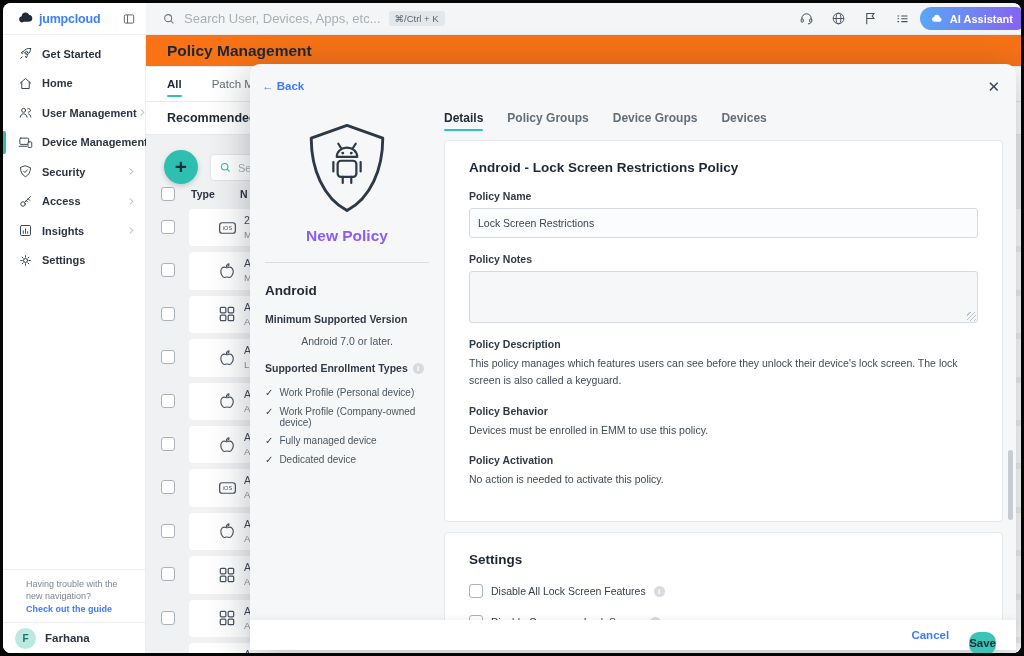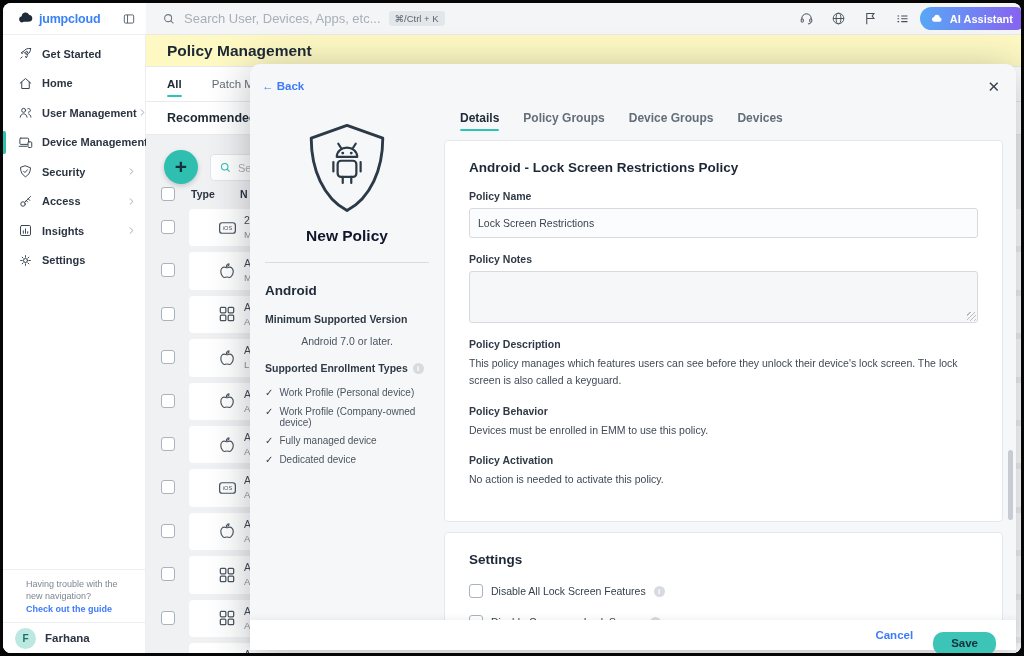--- a/index.html
+++ b/index.html
@@ -37,21 +37,21 @@
   .alert-dot { position:absolute; top:-2px; left:-2px; width:6px; height:6px; border-radius:50%; background:#2fbfb1; }
   .side-help { position:absolute; left:0; right:0; bottom:31px; border-top:1px solid #eceef1; padding:8px 23px; }
   .side-help .q { font-size:9px; color:#7d8792; line-height:1.35; }
   .side-help .lnk { font-size:9px; font-weight:bold; color:#3e7bfa; margin-top:2px; cursor:pointer; }
   .side-user { position:absolute; left:0; right:0; bottom:0; height:31px; border-top:1px solid #eceef1; display:flex; align-items:center; padding:0 12px; gap:9px; background:#fff; }
   .avatar { width:21px; height:21px; border-radius:50%; background:#bce8e2; color:#1d6f66; font-size:10px; font-weight:bold; display:flex; align-items:center; justify-content:center; }
   .uname { font-size:11.5px; font-weight:bold; color:#2b3440; }
 
   
   .main { position:absolute; top:32px; left:143px; right:0; bottom:0; display:flex; flex-direction:column; }
-  .page-header { height:32px; background:#fef9c3; border-bottom:1px solid #e8eaee; display:flex; align-items:center; padding-left:21px; }
+  .page-header { height:32px; background:#f97316; border-bottom:1px solid #e8eaee; display:flex; align-items:center; padding-left:21px; }
   .page-title { font-size:15.5px; font-weight:bold; color:#1d2835; }
   .page-tabs { height:35px; background:#fff; border-bottom:1px solid #e8eaee; display:flex; align-items:center; gap:30px; padding-left:21px; }
   .ptab { font-size:11.5px; color:#636e79; cursor:pointer; position:relative; height:100%; display:flex; align-items:center; white-space:nowrap; }
   .ptab.active { color:#1d2835; font-weight:bold; }
   .ptab.active::after { content:""; position:absolute; left:0; right:0; bottom:4px; height:2px; background:#2cc4b4; border-radius:1px; }
   .section-bar { height:33px; background:#fff; border-bottom:1px solid #e8eaee; display:flex; align-items:center; padding-left:21px; }
   .section-title { font-size:12.5px; font-weight:bold; color:#1d2835; white-space:nowrap; }
   .content { position:relative; flex:1; background:#f0f1f3; overflow:hidden; }
   .fab { position:absolute; left:18px; top:15px; width:34px; height:34px; border-radius:50%; background:#2fbfb1;
     color:#15313c; font-size:21px; font-weight:600; display:flex; align-items:center; justify-content:center;
@@ -74,32 +74,32 @@
   .row-l1 { font-size:10.5px; color:#3f4a56; }
   .row-l2 { font-size:9.5px; color:#8a939e; margin-top:3px; }
 
   
   .modal { position:absolute; left:247px; top:61px; right:5px; bottom:3px; background:#f6f7f8;
     border-radius:10px 10px 0 0; box-shadow:0 6px 40px rgba(20,30,40,.3); }
   .back-link { position:absolute; left:12px; top:16px; font-size:11.5px; font-weight:bold; color:#3e7bfa; cursor:pointer; }
   .modal-close { position:absolute; right:16px; top:14px; font-size:15px; color:#3a4450; cursor:pointer; }
   .modal-left { position:absolute; left:0; top:0; width:194px; bottom:30px; padding:58px 15px 0; }
   .shield-wrap { display:flex; justify-content:center; color:#2c3947; }
-  .np-title { text-align:center; font-size:15.5px; font-weight:bold; color:#0f172a; margin-top:13px; }
+  .np-title { text-align:center; font-size:15.5px; font-weight:bold; color:#8b5cf6; margin-top:13px; }
   .np-divider { border:none; border-top:1px solid #d9dde1; margin:17px 0 0; }
   .os-h { font-size:13.5px; font-weight:bold; color:#222d3a; margin-top:20px; }
   .msv-l { font-size:10.5px; font-weight:bold; color:#2f3a46; margin-top:15px; }
   .msv-v { font-size:10.5px; color:#4a5560; margin-top:10px;text-align:center; }
   .set-l { font-size:10.5px; font-weight:bold; color:#2f3a46; margin-top:15px; display:flex; align-items:center; gap:5px; }
   .enroll { margin-top:13px; }
   .enroll-item { display:flex; align-items:flex-start; gap:6px; font-size:10px; color:#4a5560; margin-bottom:7px; }
   .enroll-item .ck { color:#39424e; font-size:10px; line-height:1.2; }
   .info-dot { width:11px; height:11px; border-radius:50%; background:#d7dbe0; color:#fff; font-size:8px; font-weight:bold;
     display:inline-flex; align-items:center; justify-content:center; flex:none; font-style:normal; }
-  .modal-tabs { position:absolute; left:210px; top:47px; display:flex; gap:24px; }
+  .modal-tabs { position:absolute; left:194px; top:47px; display:flex; gap:24px; }
   .mtab { font-size:12px; font-weight:600; color:#636e79; cursor:pointer; padding-bottom:6px; position:relative; white-space:nowrap; }
   .mtab.active { color:#222d3a; font-weight:bold; }
   .mtab.active::after { content:""; position:absolute; left:0; right:0; bottom:0; height:2px; background:#2cc4b4; border-radius:1px; }
   .modal-scroll { position:absolute; left:194px; right:13px; top:76px; bottom:30px; overflow:hidden; }
   .card { background:#fff; border:1px solid #e5e8eb; border-radius:4px; padding:19px 24px; }
   .card + .card { margin-top:10px; }
   .card-title { font-size:13.5px; font-weight:bold; color:#1d2835; }
   .f-label { font-size:10.5px; font-weight:bold; color:#2f3a46; margin-top:15px; }
   .f-input { margin-top:6px; width:100%; height:30px; border:1px solid #d6dadf; border-radius:3px; background:#fbfcfd;
     font-size:10.5px; color:#39434f; padding:0 8px; font-family:inherit; }
@@ -107,21 +107,21 @@
   .f-notes::after { content:""; position:absolute; right:1px; bottom:1px; width:9px; height:9px;
     background:repeating-linear-gradient(135deg,transparent 0 2px,#b6bdc4 2px 3px); border-radius:0 0 2px 0; }
   .f-text { font-size:10.5px; color:#3f4a56; line-height:1.65; margin-top:5px; max-width:560px; }
   .settings-row { display:flex; align-items:center; gap:8px; margin-top:17px; }
   .settings-row .cb { position:static; flex:none; }
   .settings-row .s-lbl { font-size:10.5px; color:#333f4d; }
   .modal-footer { position:absolute; left:0; right:0; bottom:0; height:30px; background:#fff; border-radius:0;
     display:flex; align-items:center; justify-content:flex-end; gap:20px; padding:0 20px; box-shadow:0 -2px 6px rgba(20,30,40,.06); z-index:5; }
   .cancel-btn { font-size:11.5px; font-weight:bold; color:#3e7bfa; cursor:pointer; }
   .save-btn { background:#3cc4b7; color:#15313c; font-size:11.5px; font-weight:bold; border:none; border-radius:10px;
-    height:23px; padding:0 18px; cursor:pointer;margin-top:16px; }
+    height:23px; padding:0 0; cursor:pointer;margin-top:16px; }
   .modal-sbar { position:absolute; right:3px; top:386px; width:5px; height:70px; border-radius:3px; background:#c6ccd2; }
 
   svg { display:block; }
 </style>
 </head>
 <body>
 
 <div class="stage">
   <div class="screen">
 

